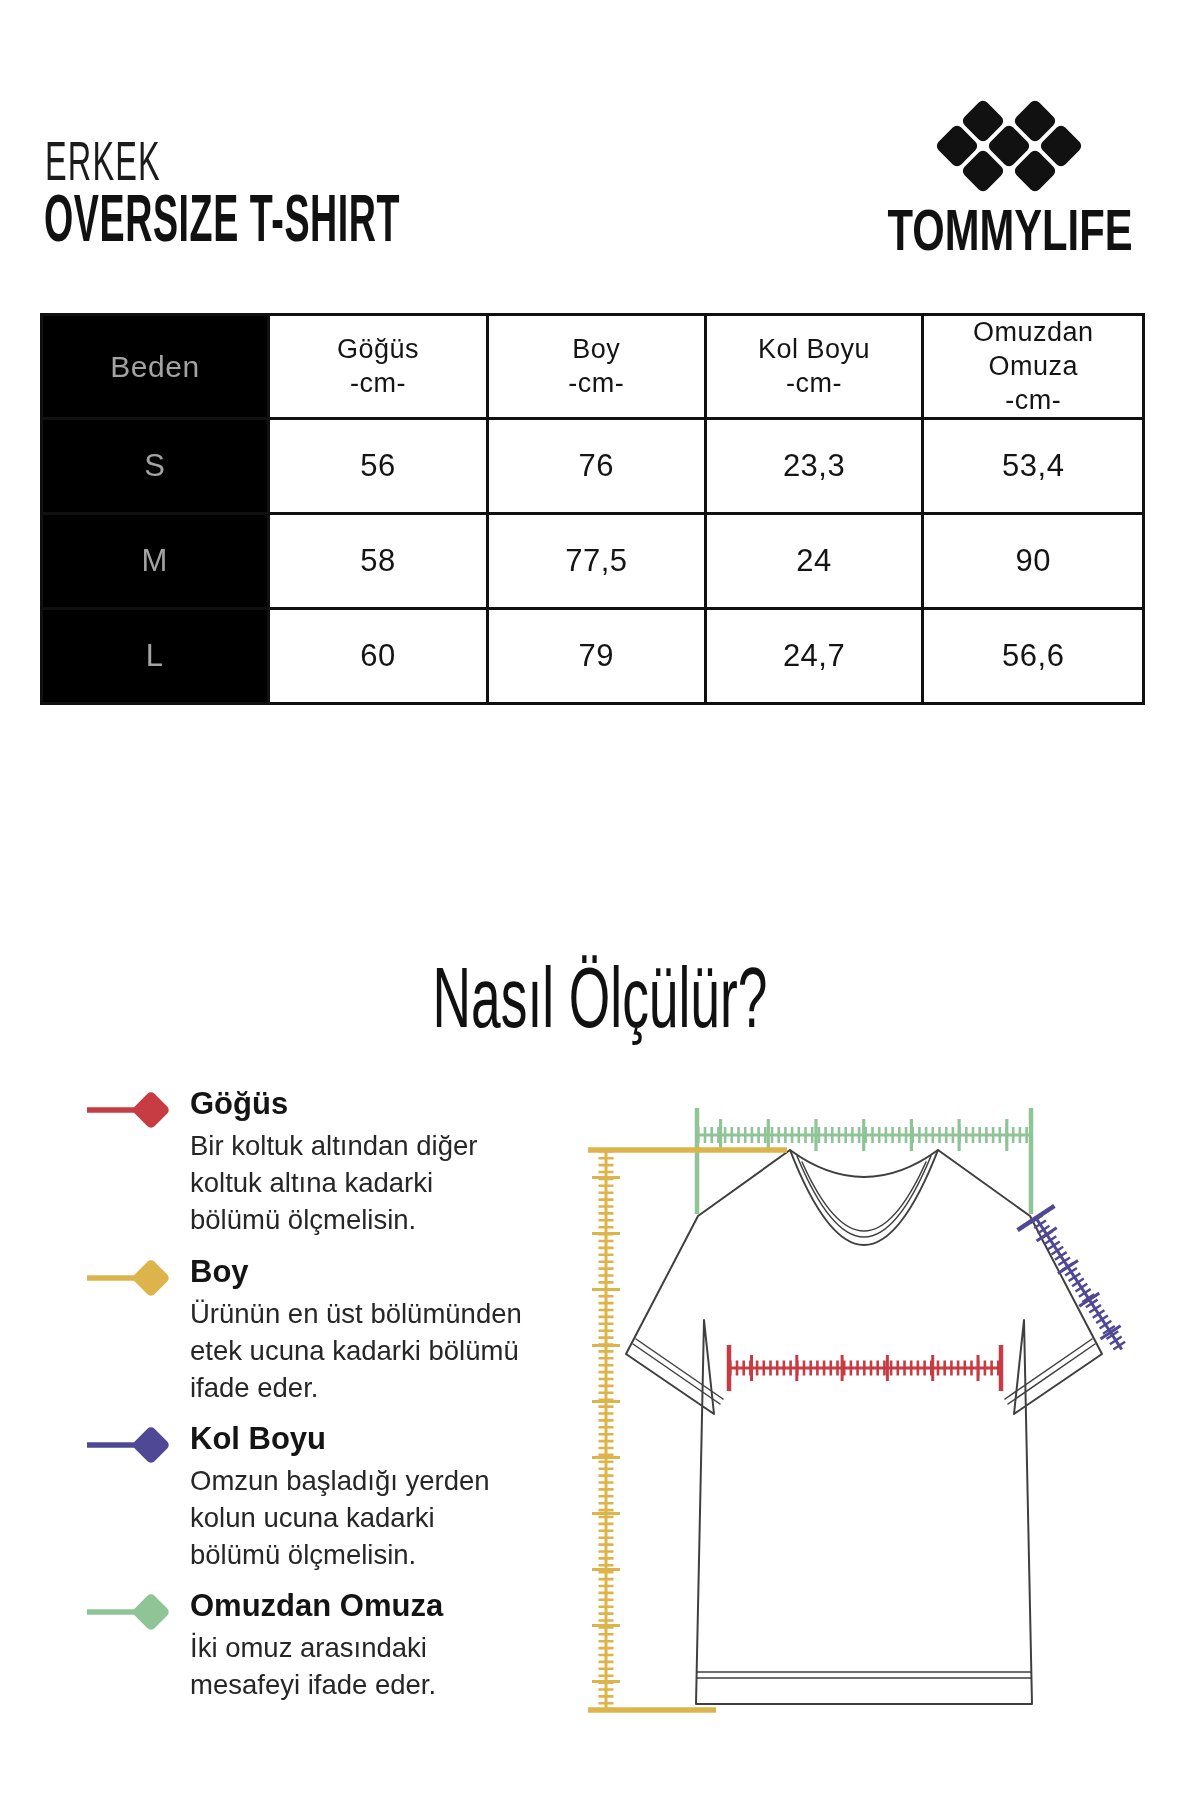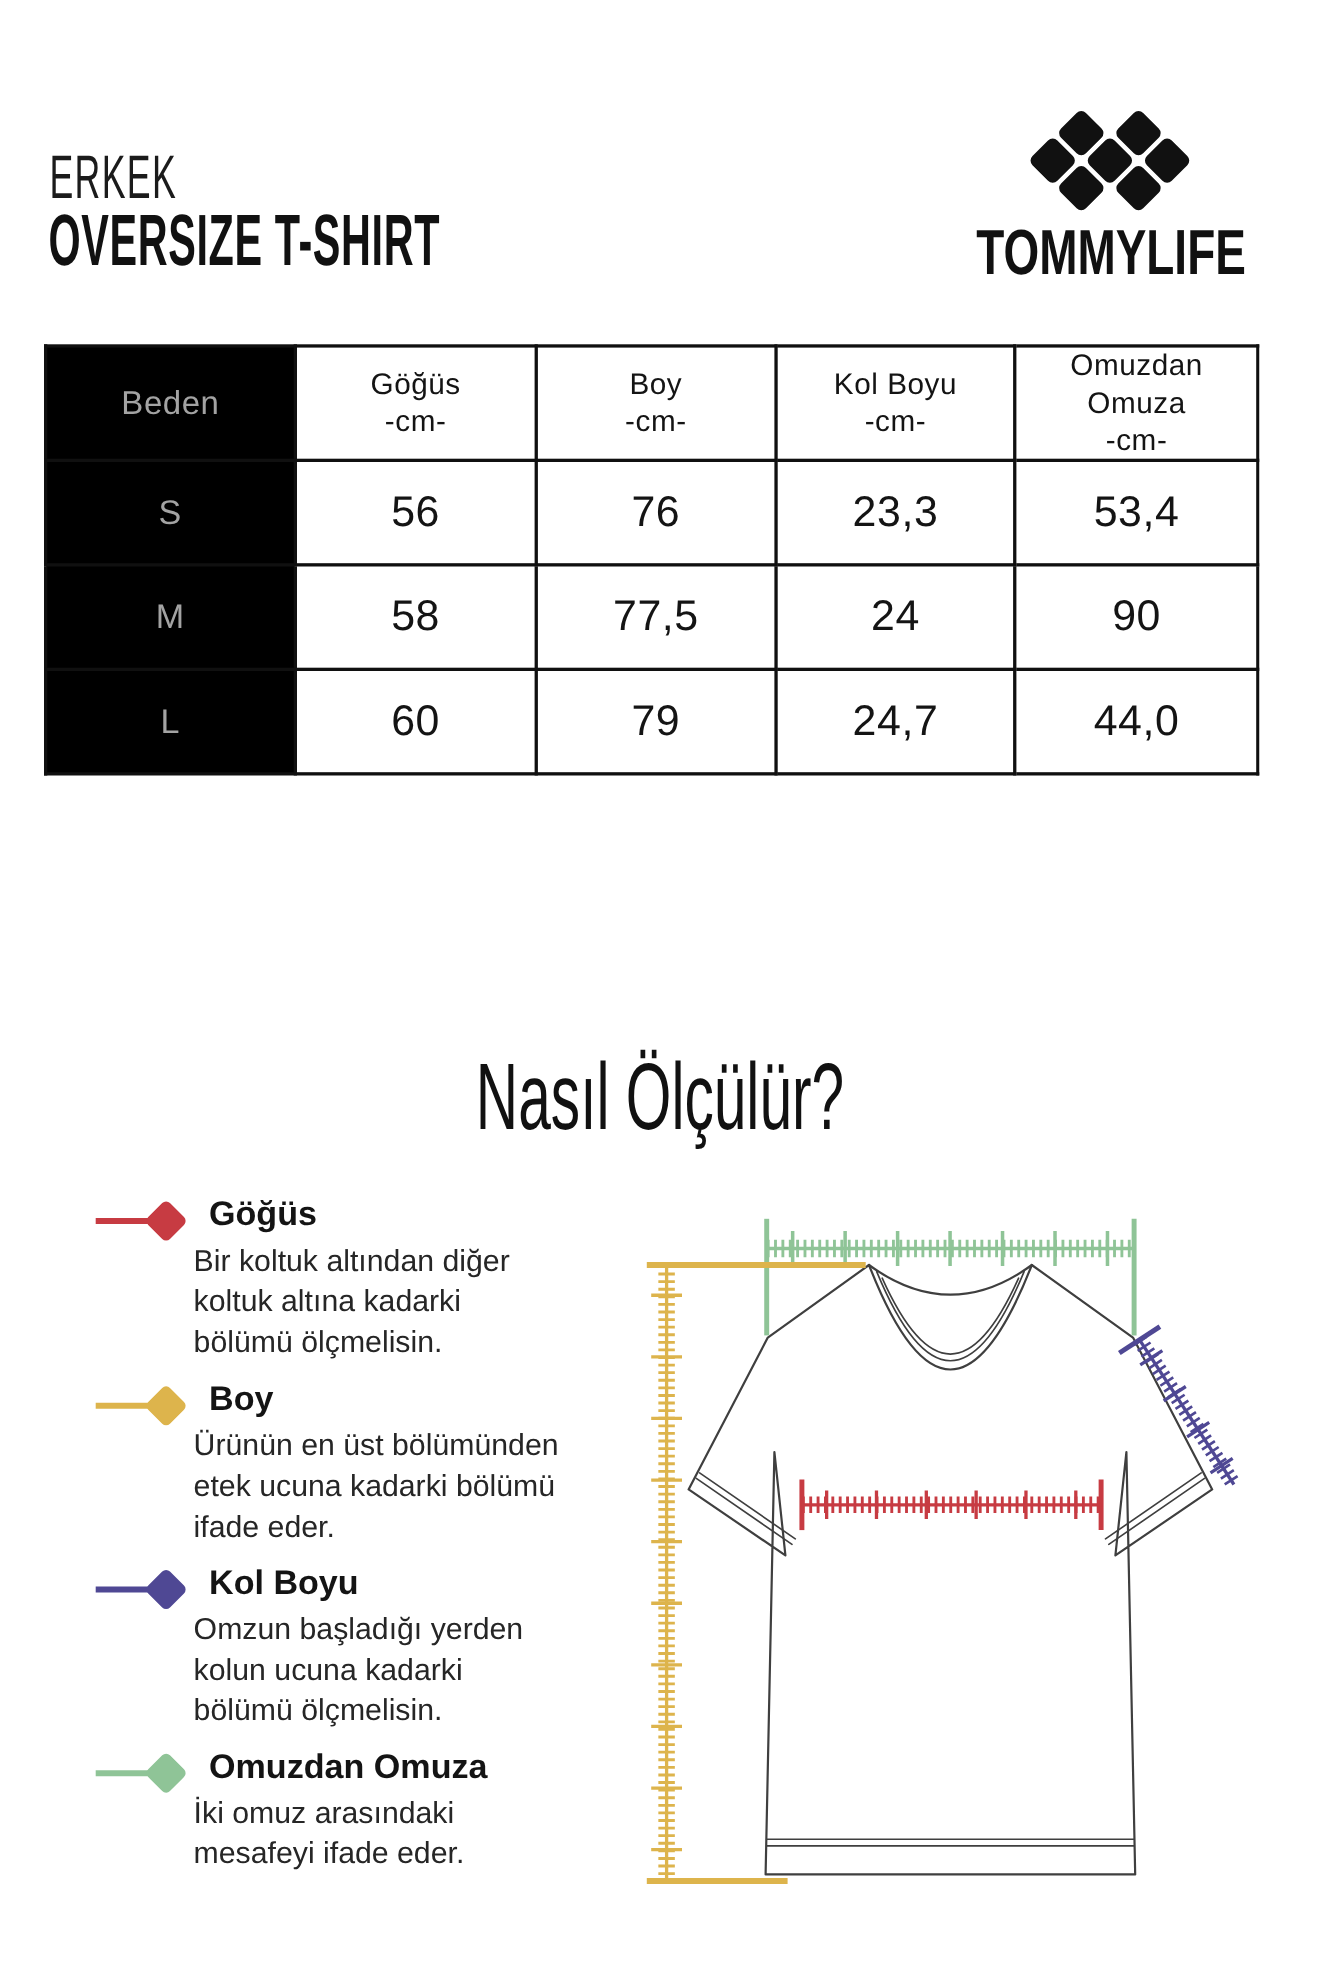--- a/index.html
+++ b/index.html
@@ -21,37 +21,37 @@
     position:absolute;left:830px;top:196px;width:360px;text-align:center;
     font-size:58px;font-weight:700;letter-spacing:0px;white-space:nowrap;
     transform:scaleX(0.72);transform-origin:center top;color:#111;
   }
   
   .size-table{
     position:absolute;left:40px;top:313px;border-collapse:collapse;table-layout:fixed;
   }
   .size-table td{
     border:3px solid #101010;text-align:center;vertical-align:middle;
-    font-size:39px;letter-spacing:0.5px;background:#fff;padding:0;
+    font-size:31px;letter-spacing:0.5px;background:#fff;padding:0;
   }
   .size-table td.hdr{font-size:27px;line-height:1.25;}
   .size-table td.dark{background:#000;color:#a3a3a3;}
   .size-table td.beden{font-size:30px;}
   .size-table td.sz{font-size:31px;letter-spacing:1px;}
   .col-label{max-width:160px;margin:0 auto;}
   
   .howto-title{
     position:absolute;left:0;top:948px;width:1200px;text-align:center;
     font-size:86px;font-weight:400;white-space:nowrap;letter-spacing:0px;
     transform:scaleX(0.62);transform-origin:center top;color:#111;
   }
   .legend-item{position:absolute;}
   .legend-marker{position:absolute;left:75px;width:130px;height:90px;}
   .legend-title{position:absolute;left:190px;font-size:31px;font-weight:700;color:#141414;white-space:nowrap;}
-  .legend-desc{position:absolute;left:176px;width:335px;font-size:27.5px;line-height:37px;color:#262626;}
+  .legend-desc{position:absolute;left:190px;width:335px;font-size:27.5px;line-height:37px;color:#262626;}
   .diagram-svg{position:absolute;left:0;top:0;width:1200px;height:1800px;}
 </style>
 </head>
 <body>
 
 <div class="page">
 
   <div class="cat-title">ERKEK</div>
   <div class="prod-title">OVERSIZE T-SHIRT</div>
 
@@ -108,21 +108,21 @@
       <td>58</td>
       <td>77,5</td>
       <td>24</td>
       <td>90</td>
     </tr>
     <tr style="height:95px">
       <td class="dark sz">L</td>
       <td>60</td>
       <td>79</td>
       <td>24,7</td>
-      <td>44,0</td>
+      <td>56,6</td>
     </tr>
   </tbody>
     </table>
 
   <div class="howto-title">Nasıl Ölçülür?</div>
 
   <div class="legend-item">
     <svg class="legend-marker" style="top:1065px" viewBox="0 0 130 90">
       <line x1="12" y1="45" x2="76" y2="45" stroke-width="5.5" stroke="#C73B42"></line>
       <rect x="62" y="31" width="28" height="28" rx="5" transform="rotate(45 76 45)" fill="#C73B42"></rect>

